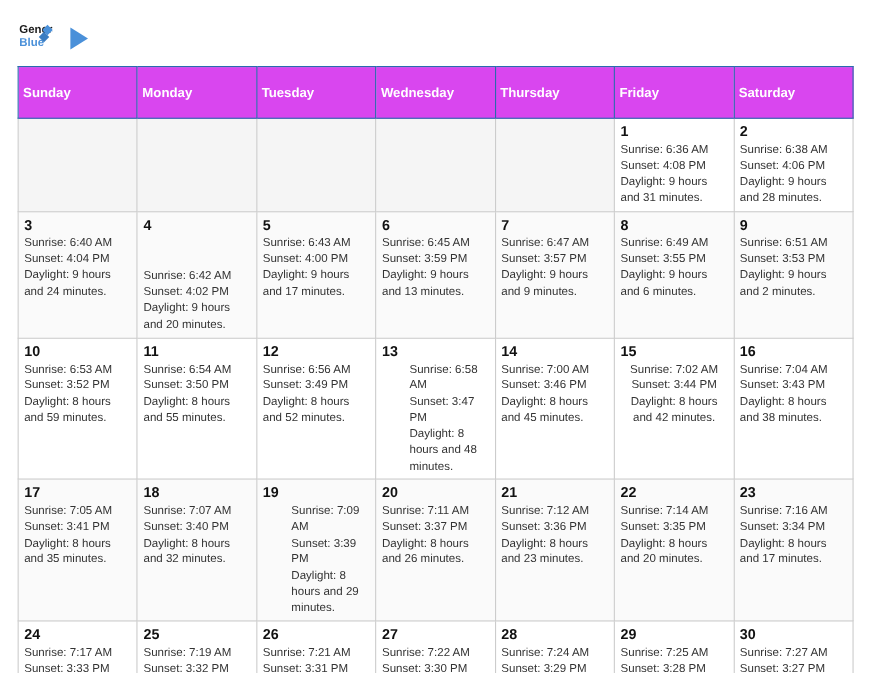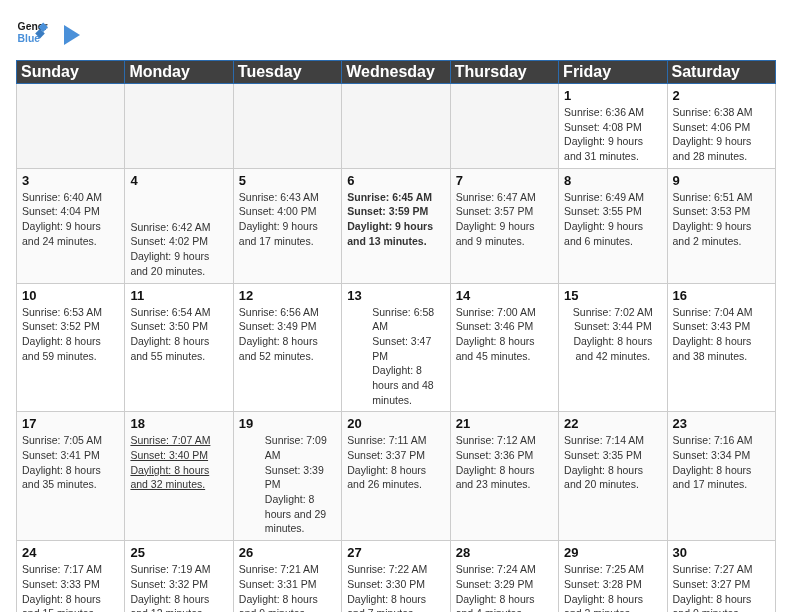--- a/index.html
+++ b/index.html
@@ -36,25 +36,25 @@
     .location {
       font-size: 15px;
       color: #333;
     }
     .calendar {
       width: 100%;
       border-collapse: collapse;
       font-size: 11px;
     }
     .calendar th {
-      background: #404040;
+      background: #d946ef;
       color: #fff;
-      padding: 2px 4px;
+      padding: 16px 4px;
       text-align: left;
-      font-size: 16px;
+      font-size: 12px;
       font-weight: bold;
       border: 1px solid #2a6aad;
     }
     .calendar td {
       border: 1px solid #ccc;
       vertical-align: top;
       padding: 4px 5px;
       width: 108px;
       min-height: 80px;
       background: #fff;
@@ -150,21 +150,21 @@
 Daylight: 9 hours and 20 minutes.</div>
         </td>
         <td>
           <div class="day-number">5</div>
           <div class="day-info" style="white-space: pre-line;">Sunrise: 6:43 AM
 Sunset: 4:00 PM
 Daylight: 9 hours and 17 minutes.</div>
         </td>
         <td>
           <div class="day-number">6</div>
-          <div class="day-info" style="white-space: pre-line; font-weight: bold;">Sunrise: 6:45 AM
+          <div class="day-info" style="white-space: pre-line;">Sunrise: 6:45 AM
 Sunset: 3:59 PM
 Daylight: 9 hours and 13 minutes.</div>
         </td>
         <td>
           <div class="day-number">7</div>
           <div class="day-info" style="white-space: pre-line;">Sunrise: 6:47 AM
 Sunset: 3:57 PM
 Daylight: 9 hours and 9 minutes.</div>
         </td>
         <td>
@@ -226,21 +226,21 @@
       </tr>
       <tr>
         <td>
           <div class="day-number">17</div>
           <div class="day-info" style="white-space: pre-line;">Sunrise: 7:05 AM
 Sunset: 3:41 PM
 Daylight: 8 hours and 35 minutes.</div>
         </td>
         <td>
           <div class="day-number">18</div>
-          <div class="day-info" style="white-space: pre-line; text-decoration: underline;">Sunrise: 7:07 AM
+          <div class="day-info" style="white-space: pre-line;">Sunrise: 7:07 AM
 Sunset: 3:40 PM
 Daylight: 8 hours and 32 minutes.</div>
         </td>
         <td>
           <div class="day-number">19</div>
           <div class="day-info" style="white-space: pre-line; margin-left: 26px;">Sunrise: 7:09 AM
 Sunset: 3:39 PM
 Daylight: 8 hours and 29 minutes.</div>
         </td>
         <td>

